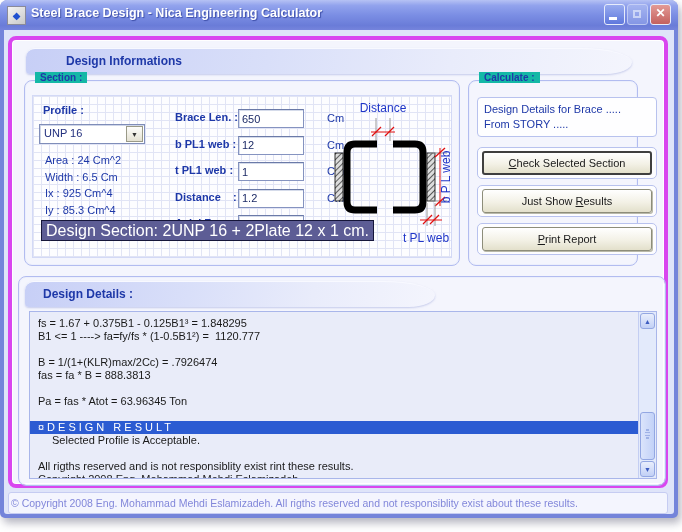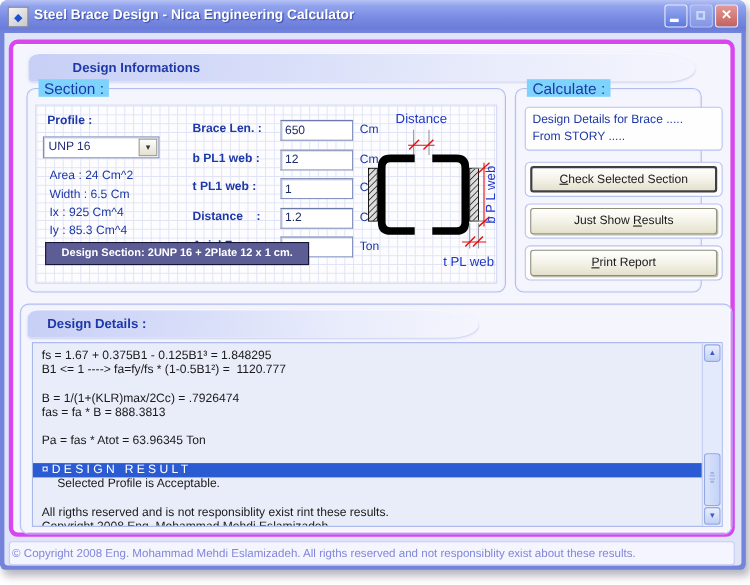--- a/index.html
+++ b/index.html
@@ -27,45 +27,45 @@
     border:4px solid #d946ef;border-radius:8px;box-shadow:inset 0 0 0 1px #ffffff;box-sizing:border-box;}
   
   .swoosh{position:absolute;height:25px;border-radius:14px 80px 40px 6px / 14px 22px 18px 6px;
     background:linear-gradient(100deg,#c7cff6 0%,#d9dff9 40%,#e9ecfb 70%,rgba(244,245,253,.15) 100%);
     border-top:1px solid #f8f9ff;box-shadow:0 1px 2px rgba(160,170,220,.55);}
   .swoosh span{font-size:12px;font-weight:bold;color:#1e38a8;line-height:25px;white-space:nowrap;}
   .hdr-info{left:14px;top:8px;width:606px;}
   .hdr-info span{padding-left:40px;}
   
   .group{position:absolute;border:1px solid #b2bcf0;border-radius:8px;box-shadow:inset 0 0 0 1px #eceffc;box-sizing:border-box;}
-  .group-label{position:absolute;top:-9px;left:10px;background:#7dd3fc;padding:0 5px;
-    font-size:14px;font-weight:normal;color:#1e38a8;white-space:nowrap;}
+  .group-label{position:absolute;top:-9px;left:10px;background:#14b8a6;padding:0 5px;
+    font-size:10px;font-weight:bold;color:#1e38a8;white-space:nowrap;}
   .g-section{left:12px;top:40px;width:436px;height:186px;}
   .g-calc{left:456px;top:40px;width:170px;height:186px;}
   .g-details{left:6px;top:236px;width:648px;height:210px;}
   .grid{position:absolute;left:7px;top:14px;right:7px;bottom:7px;border:1px solid #d3d9f6;background-color:#fdfdff;
     background-image:linear-gradient(#e1e4f5 1px,transparent 1px),linear-gradient(90deg,#e1e4f5 1px,transparent 1px);
     background-size:8px 8px;}
   
   .profile-label{position:absolute;left:10px;top:8px;font-size:11px;font-weight:bold;color:#1e38a8;}
   .combo{position:absolute;left:6px;top:28px;width:106px;height:20px;background:#fff;border:1px solid #7f8db9;
     box-shadow:inset 1px 1px 0 #cfd6e8;box-sizing:border-box;}
   .combo-text{position:absolute;left:4px;top:2px;font-size:11px;color:#23307e;}
   .combo-btn{position:absolute;right:1px;top:1px;bottom:1px;width:17px;background:linear-gradient(180deg,#fdfdfb,#e4e1d2);
     border:1px solid #9a9a88;display:flex;align-items:center;justify-content:center;font-size:7px;color:#333;box-sizing:border-box;}
   .props{position:absolute;left:12px;top:56px;}
   .prop-line{font-size:11px;color:#1e38a8;line-height:16.5px;white-space:pre;}
   .field-row{position:absolute;left:142px;height:20px;}
   .f-label{position:absolute;left:0;top:2px;font-size:11px;font-weight:bold;color:#1e38a8;white-space:pre;}
-  .f-input{position:absolute;left:80px;top:0;width:58px;height:17px;border:1px solid #8593c0;border-top-color:#6b7aa8;
+  .f-input{position:absolute;left:63px;top:0;width:58px;height:17px;border:1px solid #8593c0;border-top-color:#6b7aa8;
     background:#fff;box-shadow:inset 1px 1px 0 #d5dbea;font-family:"Liberation Sans",sans-serif;
     font-size:11px;color:#1d2b66;padding:0 3px;box-sizing:content-box;}
   .f-unit{position:absolute;left:152px;top:3px;font-size:11px;color:#1e38a8;}
   .design-bar{position:absolute;left:8px;top:124px;height:19px;background:#5d5d95;border:1px solid #16163a;
-    color:#fff;font-size:10px;font-weight:bold;line-height:19px;padding:0 14px;white-space:nowrap;width:max-content;}
+    color:#fff;font-size:16px;font-weight:normal;line-height:19px;padding:0 4px;white-space:nowrap;width:max-content;}
   .diagram{position:absolute;left:286px;top:0px;}
   
   .info-box{position:absolute;left:8px;top:16px;width:180px;height:40px;background:#fefeff;border:1px solid #b8c2ee;
     border-radius:4px;box-sizing:border-box;padding:4px 6px;}
   .info-line{font-size:11px;color:#1e38a8;line-height:15px;white-space:nowrap;}
   .btn-wrap{position:absolute;left:8px;width:180px;height:32px;border:1px solid #b8c2ee;border-radius:5px;
     background:#fdfdff;box-sizing:border-box;}
   .xp-btn{position:absolute;left:4px;top:3px;right:4px;bottom:3px;border:1px solid #8d8d7a;border-radius:3px;
     background:linear-gradient(180deg,#ffffff,#f3f1e6 55%,#e3e0cb);box-shadow:1px 1px 0 #b9b9a9;
     font-family:"Liberation Sans",sans-serif;font-size:11px;color:#1a1a1a;cursor:default;}

